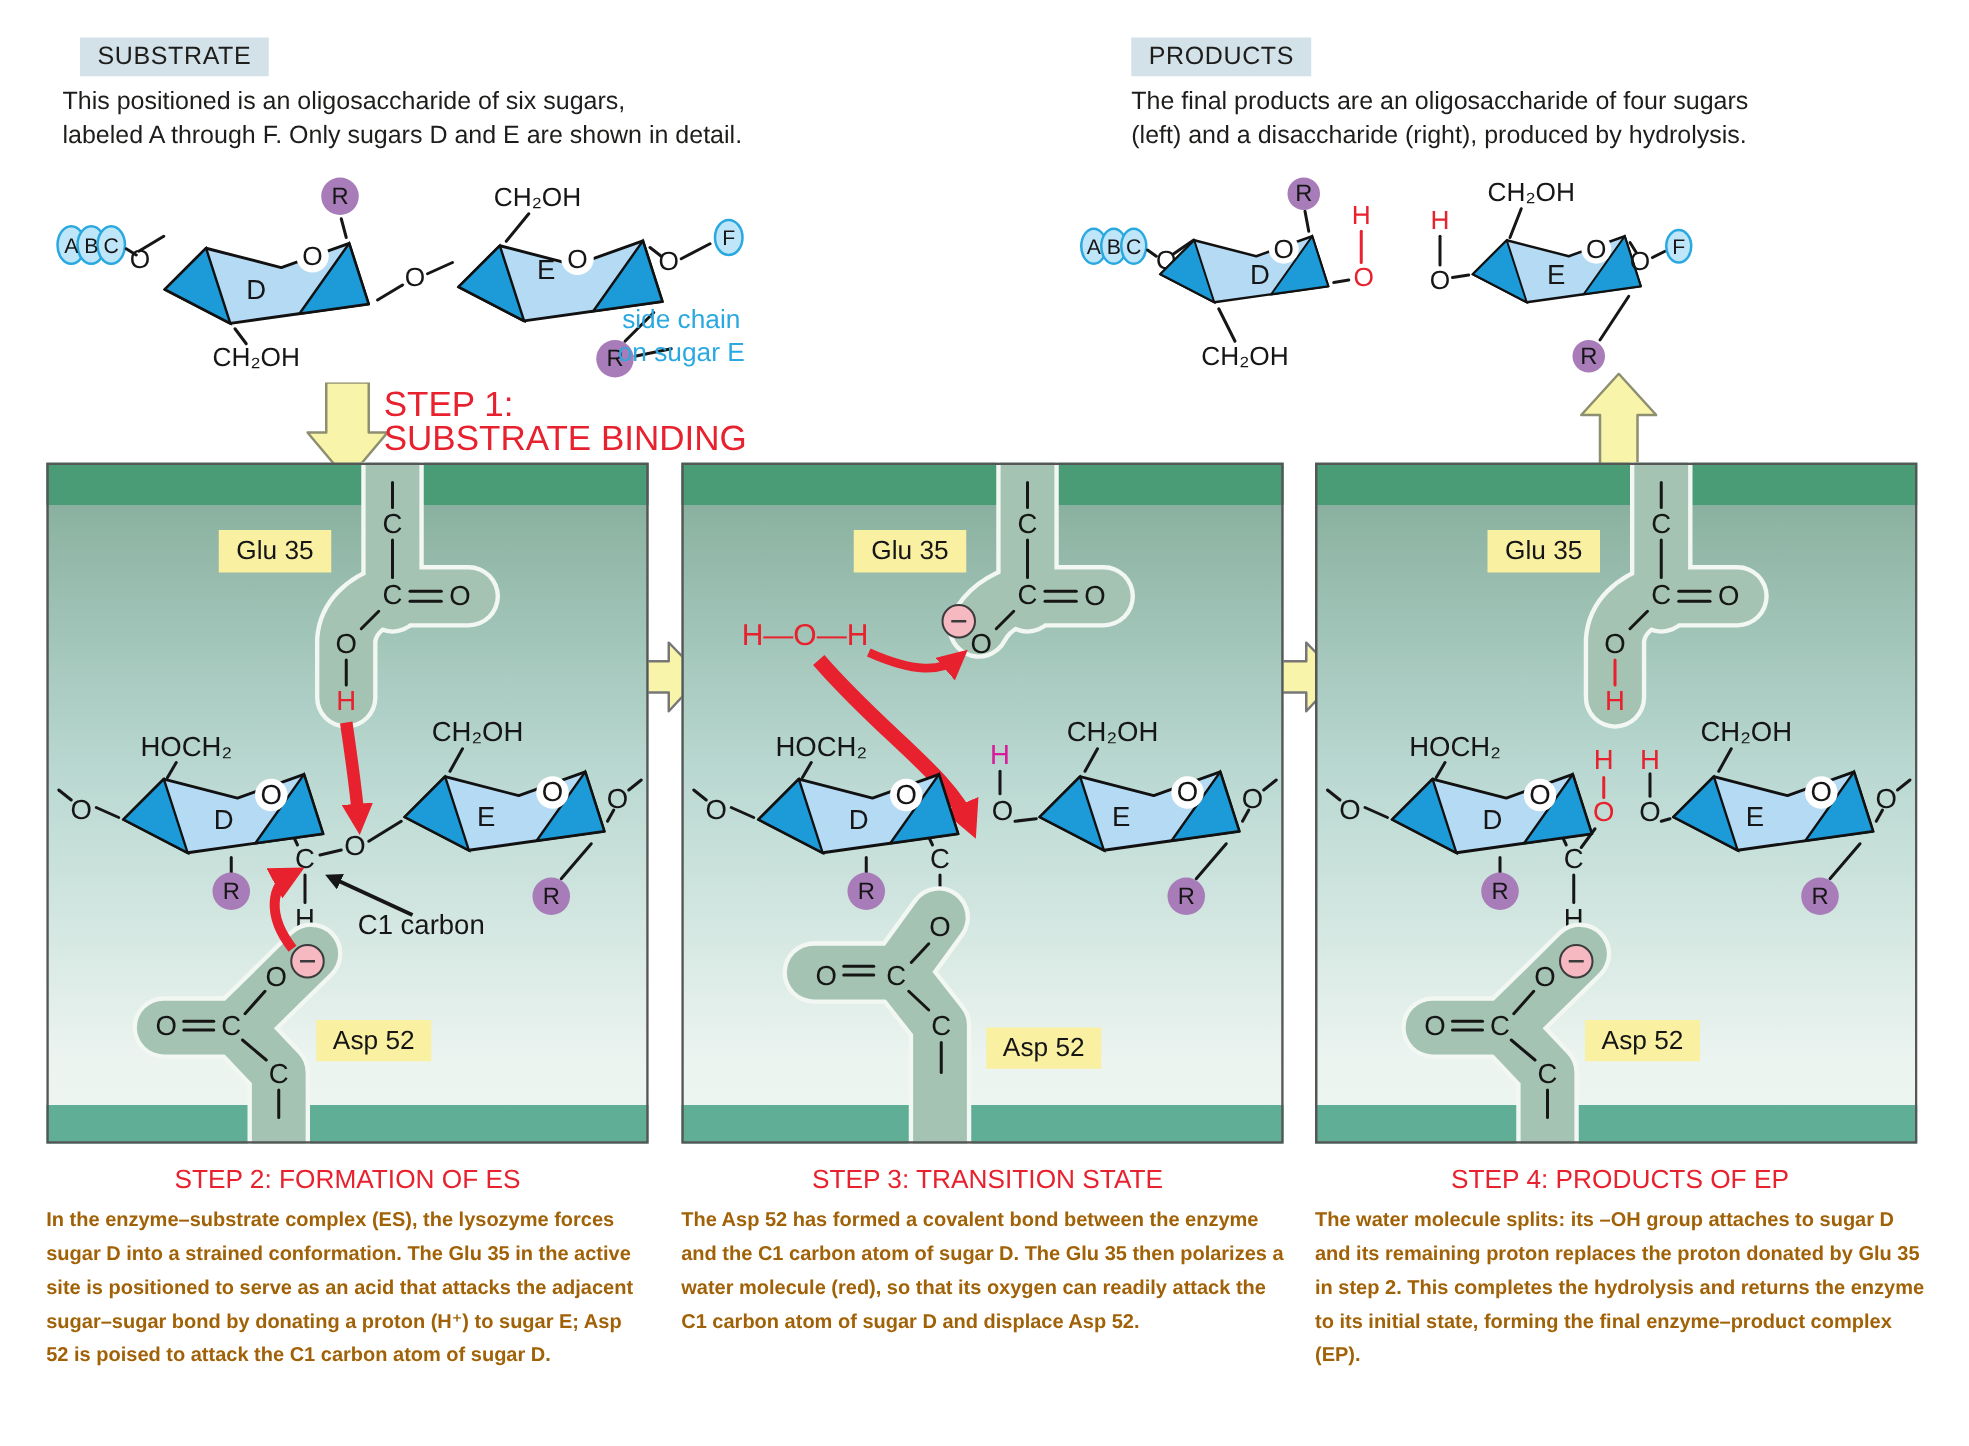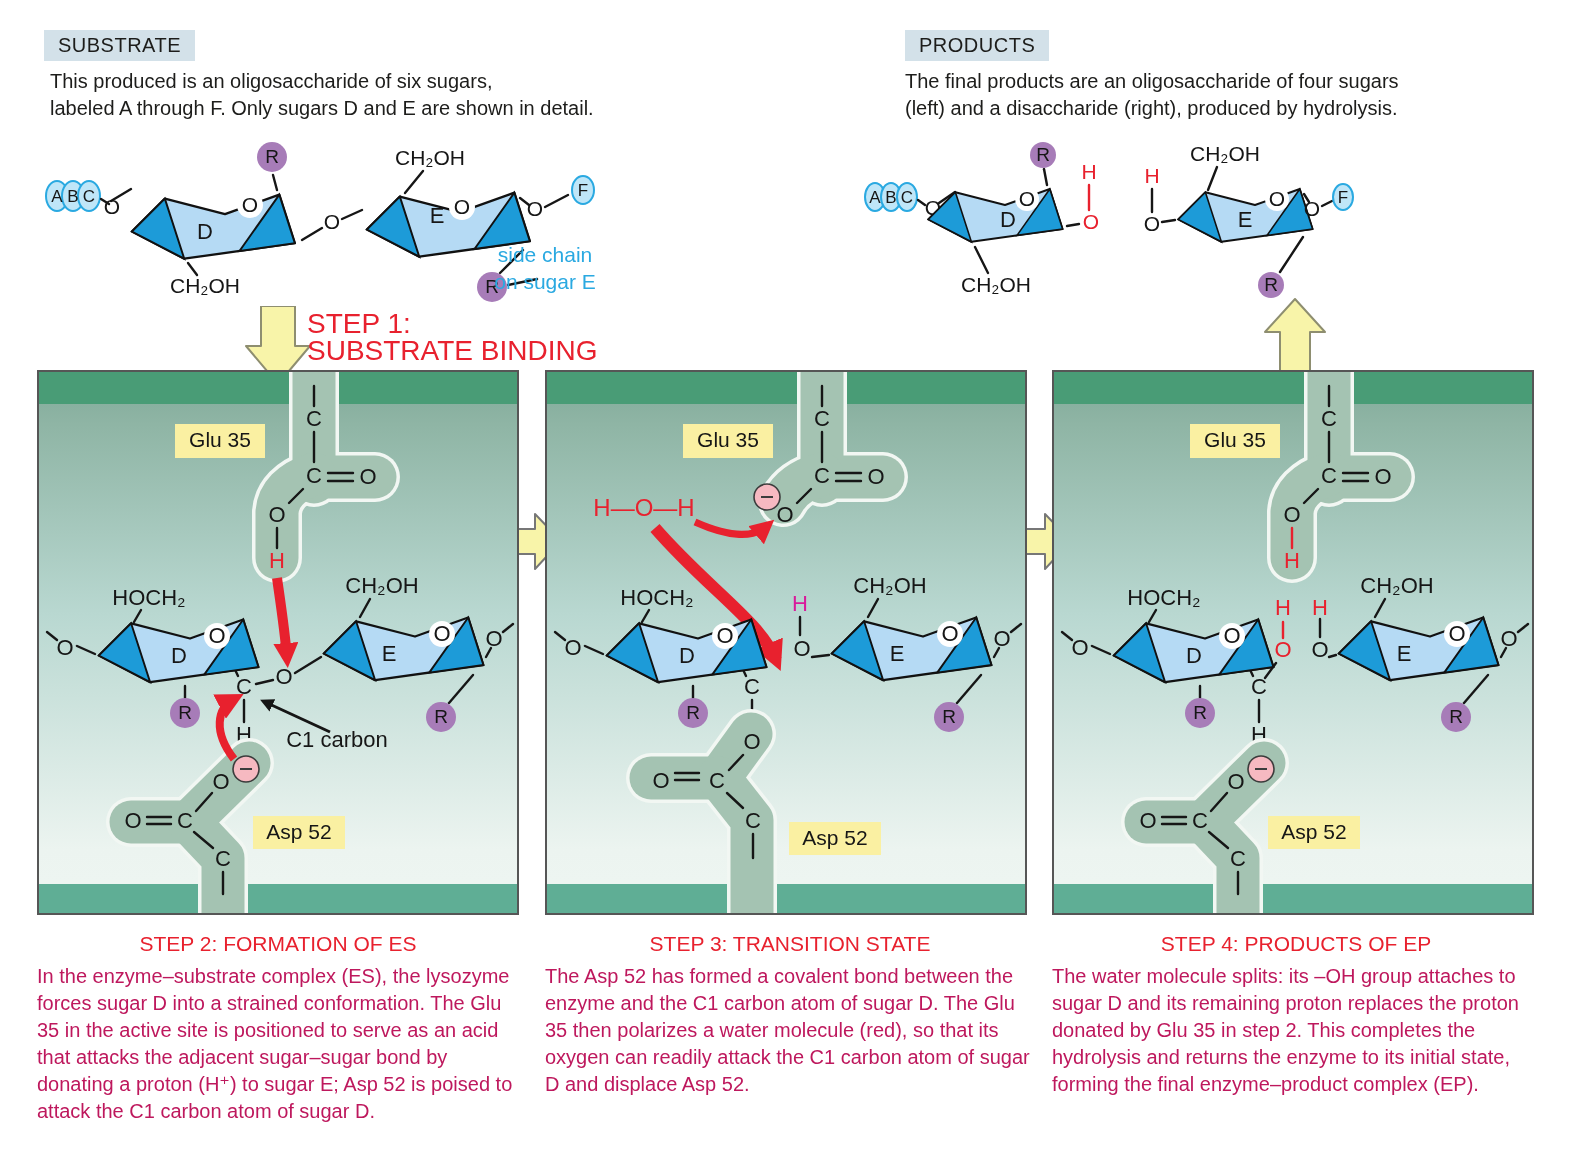--- a/index.html
+++ b/index.html
@@ -3,21 +3,21 @@
 <meta charset="utf-8">
 <style>
   html,body{margin:0;padding:0;background:#fff;}
   .stage{position:relative;width:1575px;height:1157px;background:#fff;overflow:hidden;
          font-family:"Liberation Sans","DejaVu Sans",sans-serif;color:#1d1d1b;}
   .abs{position:absolute;}
   .tagbox{background:#d3e1e9;padding:4px 14px;font-size:20px;letter-spacing:0.5px;color:#1d1d1b;}
   .caption{font-size:20px;line-height:27px;color:#1d1d1b;}
   .steplabel{font-size:28px;line-height:27px;color:#e8212e;}
   .colhead{font-size:21px;color:#e8212e;margin:0 0 7px 0;font-weight:400;text-align:center;}
-  .colbody{font-size:20px;line-height:27px;color:#be185d;}
+  .colbody{font-size:16px;line-height:27px;color:#a16207;font-weight:bold;}
   
   .at{font-family:"Liberation Sans","DejaVu Sans",sans-serif;font-size:22px;fill:#161616;text-anchor:middle;}
   .at2{font-size:21px;}
   .rl{font-size:19px;}   
   .cl{font-size:17px;}   
   .red{fill:#e8212e;}
   .mag{fill:#d81b9b;}
   .blue{fill:#2aa9e1;}
   .bnd{stroke:#161616;stroke-width:2.4;fill:none;stroke-linecap:round;}
   .bndr{stroke:#e8212e;stroke-width:2.4;fill:none;stroke-linecap:round;}
@@ -50,23 +50,23 @@
       </marker>
       <marker id="arL" viewBox="0 0 10 10" refX="6" refY="5" markerWidth="2.5" markerHeight="2.5" orient="auto">
         <path d="M0 0 L10 5 L0 10 z" fill="#e8212e"></path>
       </marker>
       <marker id="arB" viewBox="0 0 10 10" refX="6" refY="5" markerWidth="4.5" markerHeight="4.5" orient="auto">
         <path d="M0 0 L10 5 L0 10 z" fill="#161616"></path>
       </marker>
     </defs>
   </svg>
 
-  <div class="abs tagbox" style="left:44px;top:30px;">SUBSTRATE</div>
+  <div class="abs tagbox" style="left:64px;top:30px;">SUBSTRATE</div>
   <div class="abs caption" style="left:50px;top:68px;width:640px;">
-    <div>This produced is an oligosaccharide of six sugars,</div>
+    <div>This positioned is an oligosaccharide of six sugars,</div>
     <div>labeled A through F. Only sugars D and E are shown in detail.</div>
   </div>
 
   <div class="abs tagbox" style="left:905px;top:30px;">PRODUCTS</div>
   <div class="abs caption" style="left:905px;top:68px;width:640px;">
     <div>The final products are an oligosaccharide of four sugars</div>
     <div>(left) and a disaccharide (right), produced by hydrolysis.</div>
   </div>
 
   <svg class="abs" style="left:25px;top:135px;" width="660" height="185" viewBox="0 0 660 185">

